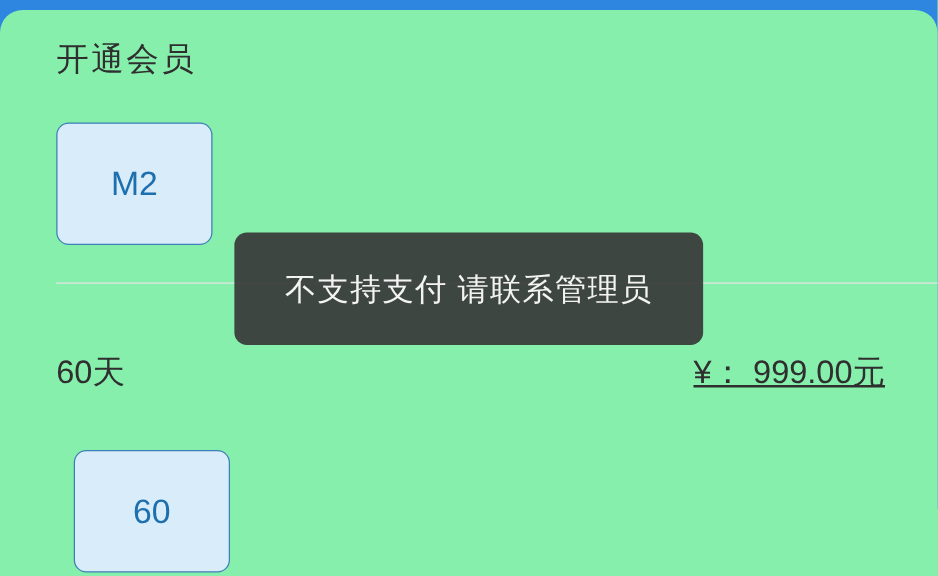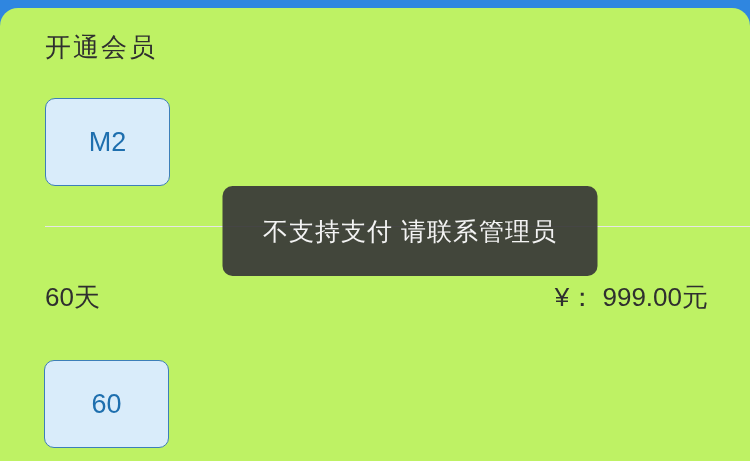--- a/index.html
+++ b/index.html
@@ -13,41 +13,41 @@
     position: relative;
     background: #2f86e0;
     font-family: "Liberation Sans", "DejaVu Sans", sans-serif;
   }
   .card {
     position: absolute;
     top: 8px;
     left: 0;
     right: 0;
     bottom: 0;
-    background: #bef264;
+    background: #86efac;
     border-radius: 18px 18px 0 0;
   }
   .page-title {
     position: absolute;
     left: 45px;
     top: 22px;
     font-size: 26px;
     color: #2f2f2f;
     letter-spacing: 2px;
   }
   .plan-row {
     position: absolute;
     left: 45px;
     top: 90px;
     display: flex;
     gap: 40px;
   }
   .plan-btn {
     width: 125px;
-    height: 88px;
+    height: 98px;
     border-radius: 10px;
     border: 1px solid transparent;
     background: #efefef;
     color: #333333;
     font-size: 27px;
     font-family: inherit;
     display: flex;
     align-items: center;
     justify-content: center;
     cursor: pointer;
@@ -70,21 +70,20 @@
     border-radius: 10px;
     color: #f3f3f3;
     font-size: 25px;
     display: flex;
     align-items: center;
     justify-content: center;
     box-sizing: border-box;
     padding: 0 26px;
     letter-spacing: 1px;
     z-index: 5;
-    margin-left: 35px;
   }
   .divider {
     position: absolute;
     left: 45px;
     right: 0;
     top: 218px;
     height: 1px;
     background: #e6e6e6;
   }
   .duration-row {
@@ -93,24 +92,25 @@
     right: 42px;
     top: 272px;
     display: flex;
     justify-content: space-between;
     align-items: flex-start;
     font-size: 26px;
     color: #2f2f2f;
   }
   .price {
     color: #2f2f2f;
+    text-decoration: underline;
   }
   .duration-options {
     position: absolute;
-    left: 44px;
+    left: 59px;
     top: 352px;
     display: flex;
     gap: 40px;
     justify-content: flex-end;
   }
 </style>
 </head>
 <body>
 
 <div class="top-strip"></div>

